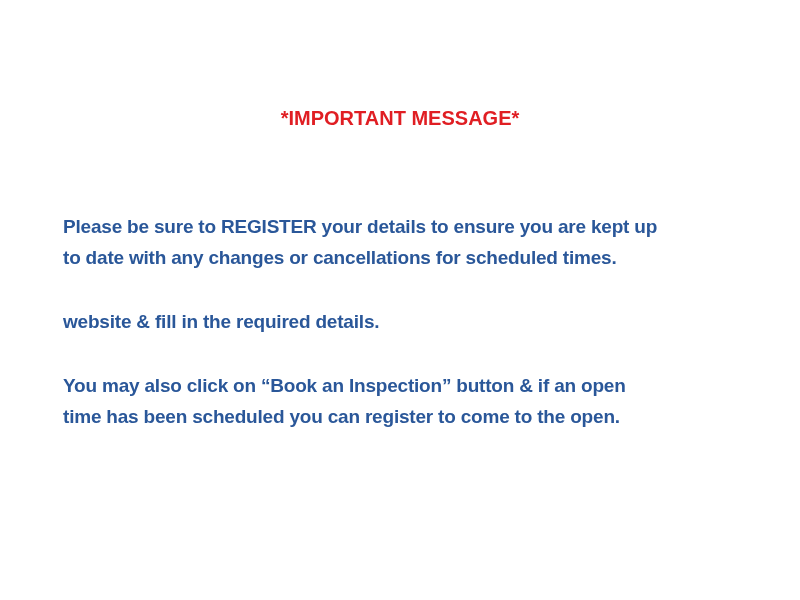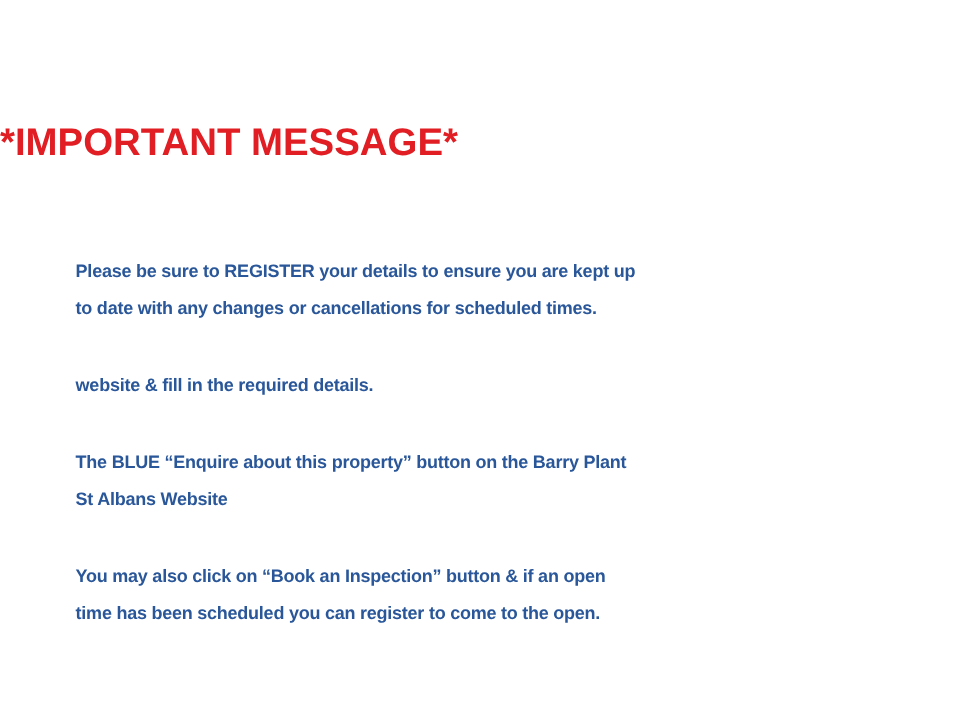--- a/index.html
+++ b/index.html
@@ -16,32 +16,33 @@
     font-family: "Liberation Sans", sans-serif;
   }
   .page {
     position: relative;
     width: 800px;
     height: 600px;
     background: var(--bg);
   }
   .heading {
     margin-top: 101px;
-    font-size: 32px;
+    text-align: center;
+    font-size: 20px;
     line-height: 34px;
     font-weight: bold;
     color: var(--red);
     letter-spacing: 0px;
   }
   .content {
     margin-left: 63px;
     margin-right: 55px;
   }
   .para {
-    font-size: 15px;
+    font-size: 19px;
     line-height: 31px;
     font-weight: bold;
     color: var(--blue);
     letter-spacing: -0.2px;
   }
   .para:first-of-type { margin-top: 76px; }
   .para + .para { margin-top: 33px; }
   .line { display: block; white-space: nowrap; }
   .seg-blue { color: var(--blue); }
   .seg-red { color: var(--red); }
@@ -57,24 +58,20 @@
 
     <p class="para">
       <span class="line">Please be sure to REGISTER your details to ensure you are kept up</span>
       <span class="line">to date with any changes or cancellations for scheduled times.</span>
     </p>
 
     <p class="para">
       <span class="line">website &amp; fill in the required details.</span>
     </p>
 
-    <p class="para">
-      <span class="line">The BLUE “Enquire about this property” button on the Barry Plant</span>
-      <span class="line">St Albans Website</span>
-    </p>
 
     <p class="para">
       <span class="line">You may also click on “Book an Inspection” button &amp; if an open</span>
       <span class="line">time has been scheduled you can register to come to the open.</span>
     </p>
 
   </div>
 </div>
 
 </body></html>

